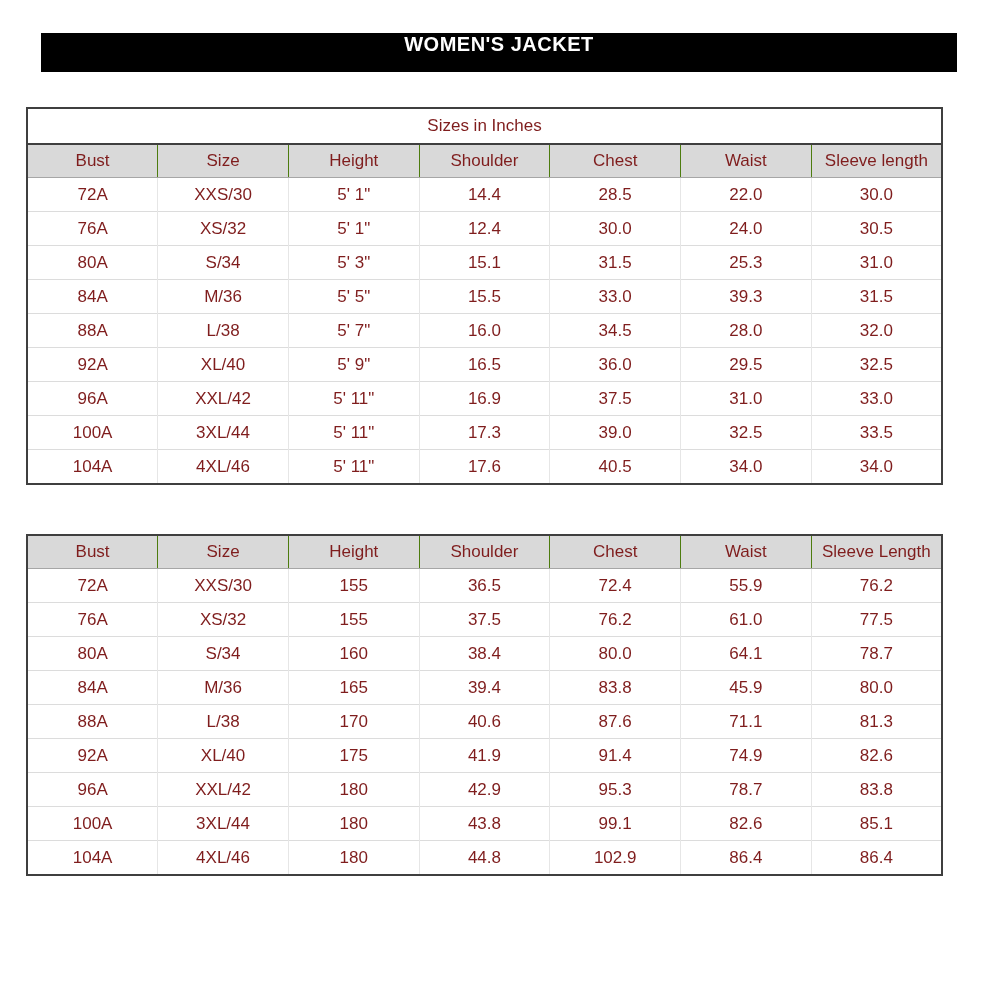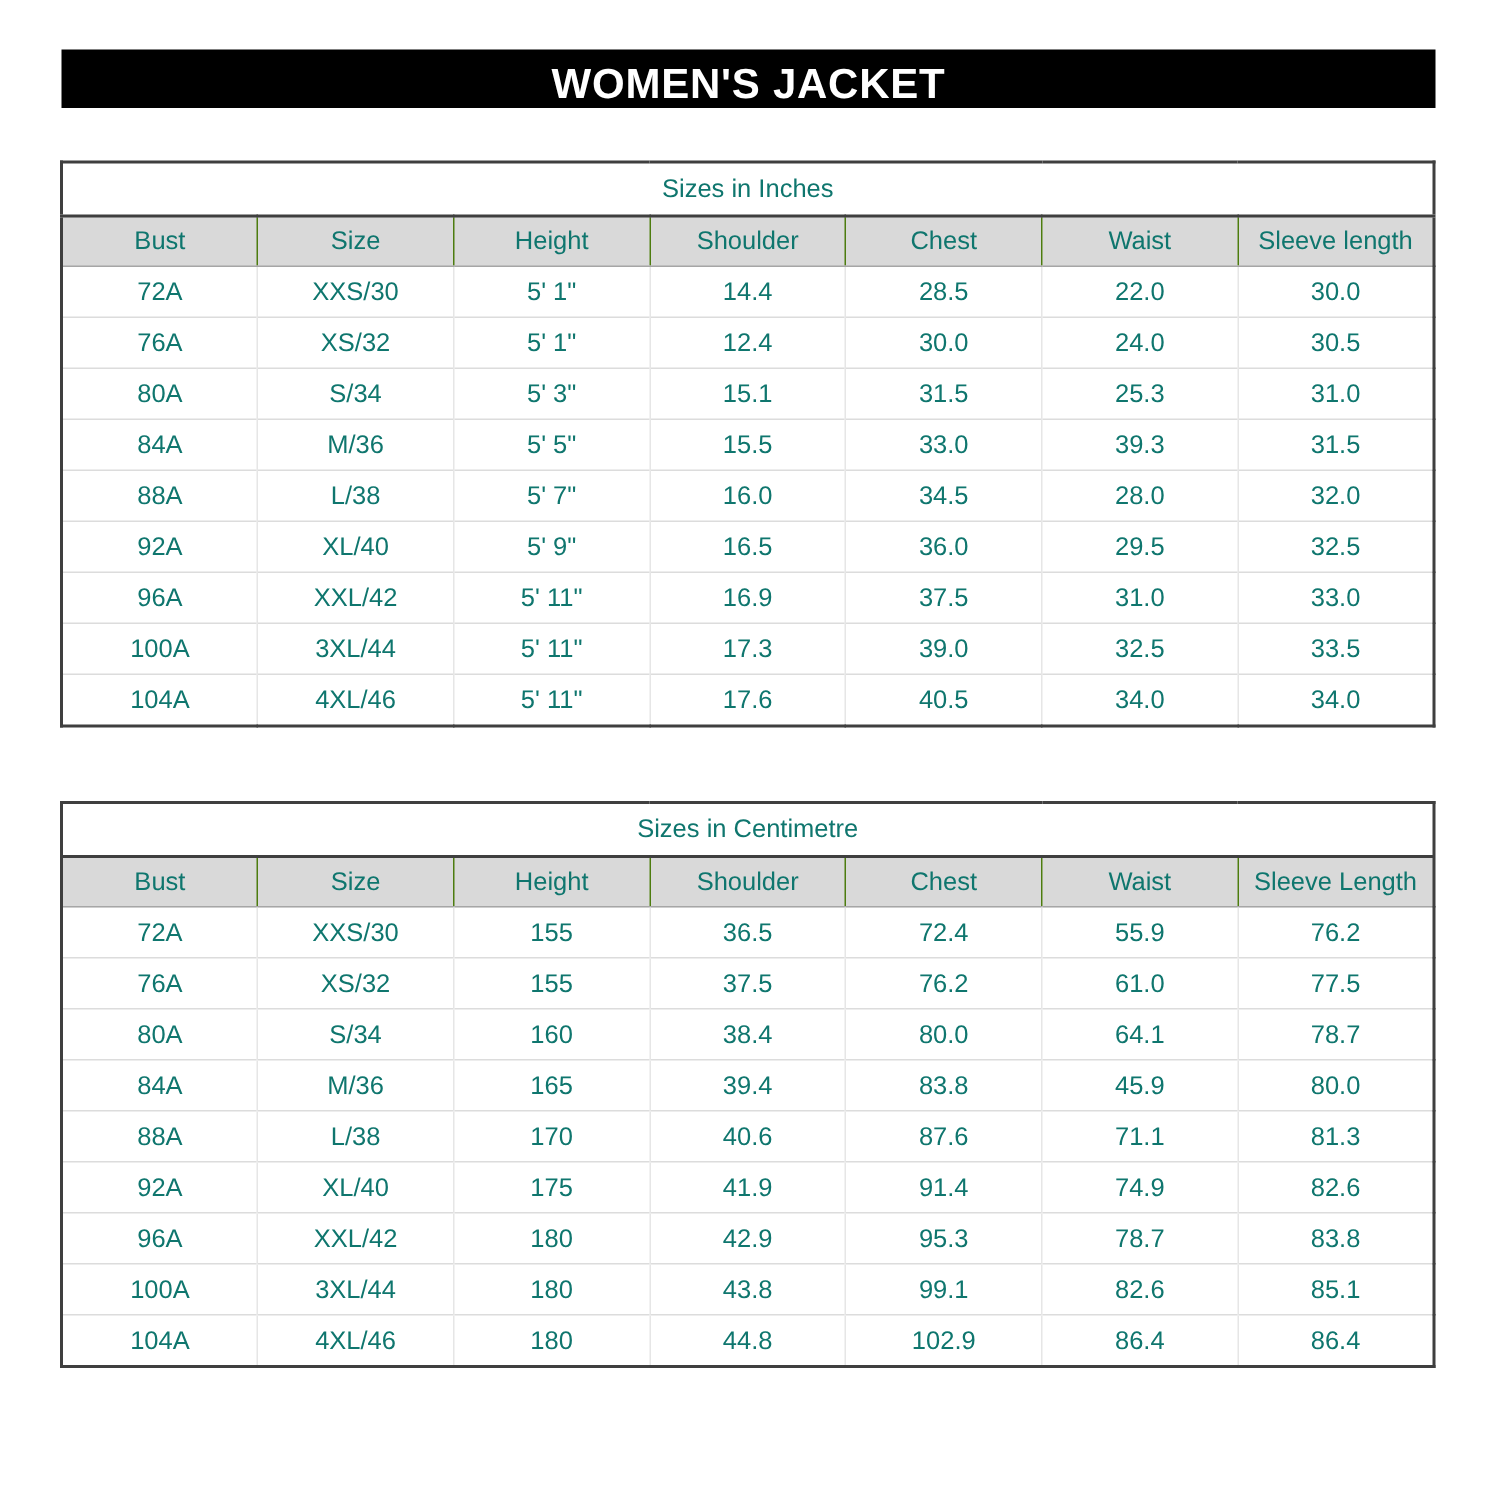--- a/index.html
+++ b/index.html
@@ -17,35 +17,35 @@
   }
   .banner {
     position: absolute;
     left: 41px;
     top: 33px;
     width: 916px;
     height: 39px;
     background: #000000;
     color: #ffffff;
     display: flex;
-    align-items: flex-end;
+    align-items: flex-start;
     justify-content: center;
     font-weight: bold;
-    font-size: 28px;
+    font-size: 20px;
     letter-spacing: 0.5px;
   }
   table.size-table {
     position: absolute;
-    left: 40px;
+    left: 26px;
     width: 917px;
     border-collapse: collapse;
     table-layout: fixed;
     border: 2px solid #3f3f3f;
     font-size: 17px;
-    color: #0f766e;
+    color: #7f1d1d;
   }
   #size-table-0 { top: 107px; }
   #size-table-1 { top: 534px; }
   table.size-table tr.title-row th {
     height: 34px;
     background: #ffffff;
     font-weight: normal;
     font-size: 17px;
     text-align: center;
     border-bottom: 2px solid #3f3f3f;
@@ -177,23 +177,20 @@
           <td>17.6</td>
           <td>40.5</td>
           <td>34.0</td>
           <td>34.0</td>
         </tr>
       </tbody>
     </table>
 
   <table class="size-table" id="size-table-1">
       <thead>
-        <tr class="title-row">
-          <th colspan="7">Sizes in Centimetre</th>
-        </tr>
         <tr class="header-row">
           <th>Bust</th>
           <th>Size</th>
           <th>Height</th>
           <th>Shoulder</th>
           <th>Chest</th>
           <th>Waist</th>
           <th>Sleeve Length</th>
         </tr>
       </thead>

